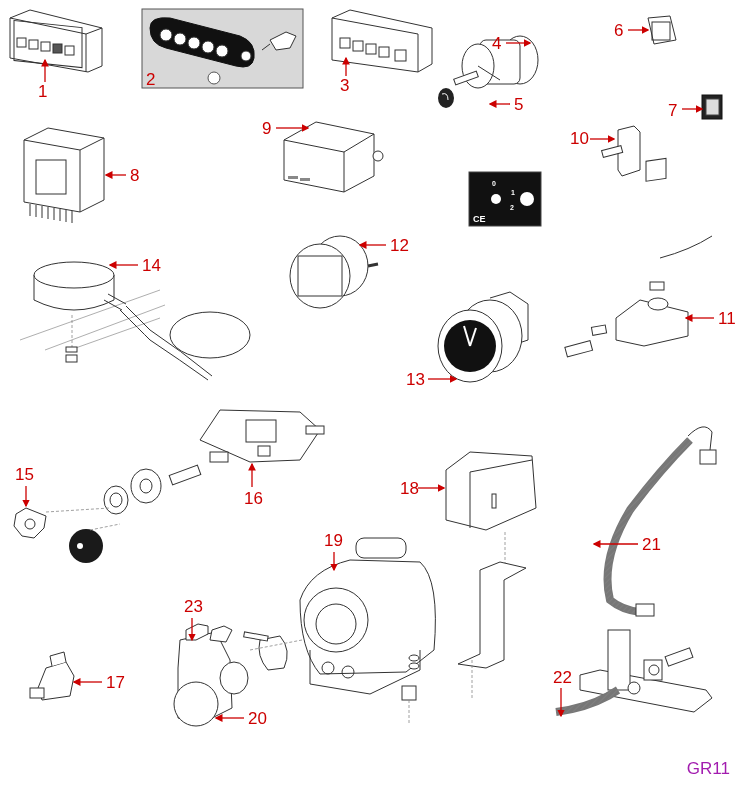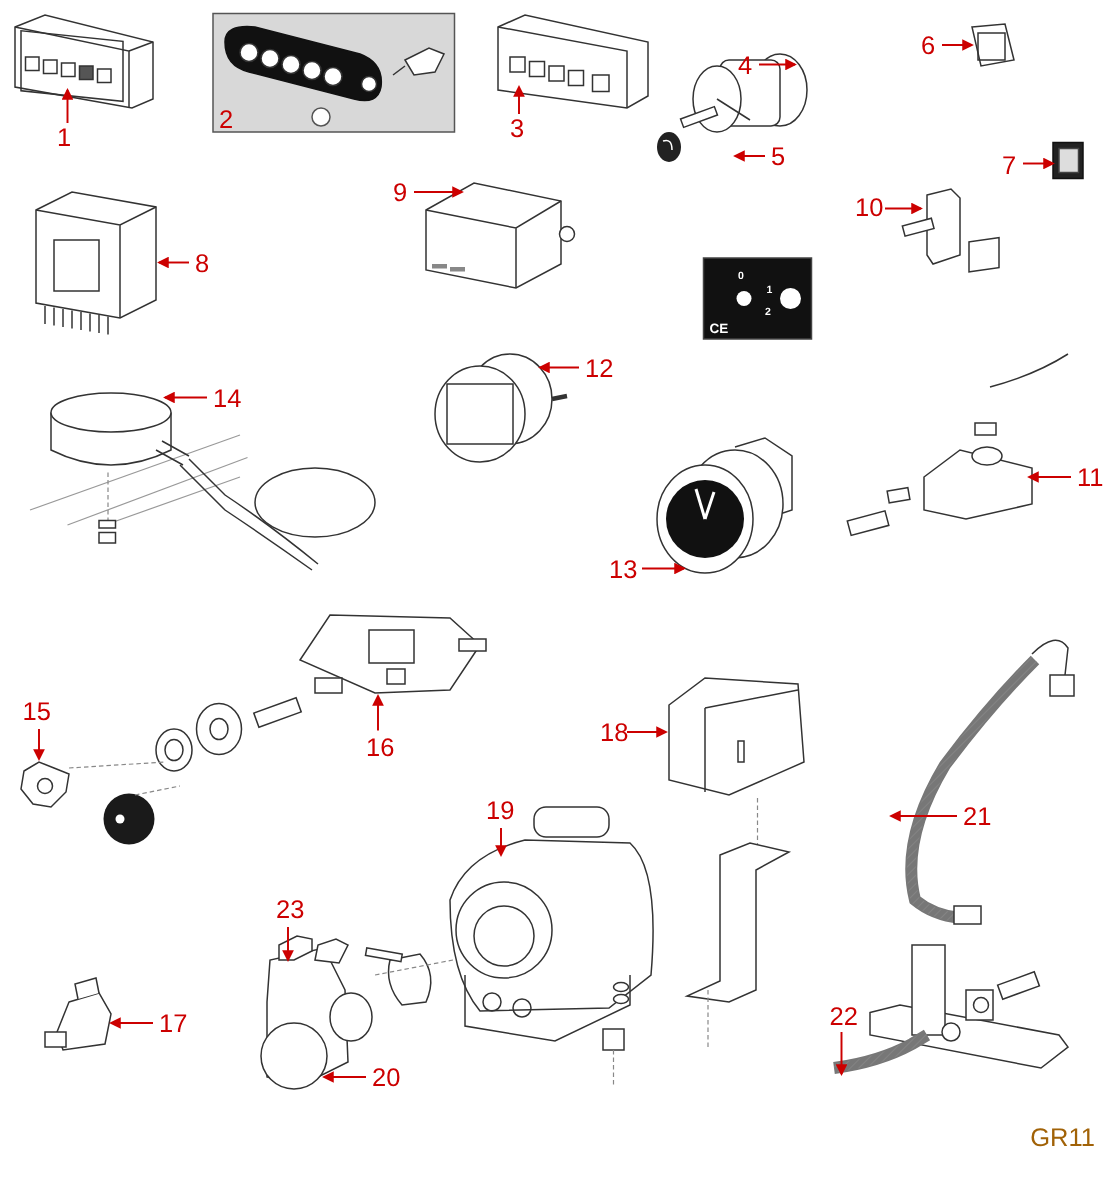--- a/index.html
+++ b/index.html
@@ -4,21 +4,21 @@
 <style>
   html, body { margin: 0; padding: 0; background: #ffffff; }
   body { width: 744px; height: 789px; position: relative; overflow: hidden; font-family: "Liberation Sans", sans-serif; }
   #diagram { position: absolute; left: 0; top: 0; width: 744px; height: 789px; }
   .lbl { font-family: "Liberation Sans", sans-serif; font-size: 17px; }
   .part { fill: none; stroke: #333; stroke-width: 1; }
   .partf { fill: #fff; stroke: #333; stroke-width: 1; }
   .thin { fill: none; stroke: #999; stroke-width: 0.8; }
   .dash { fill: none; stroke: #888; stroke-width: 0.8; stroke-dasharray: 3 2; }
   .leader { stroke-width: 1.3; }
-  #sheet-code { position: absolute; right: 14px; bottom: 20px; font-size: 17px; color: #a16207; }
+  #sheet-code { position: absolute; right: 14px; bottom: 10px; font-size: 17px; color: #a21caf; }
 </style>
 </head>
 <body>
 
 <svg id="diagram" viewBox="0 0 744 789" xmlns="http://www.w3.org/2000/svg">
   <defs>
     <marker id="ah" markerWidth="6" markerHeight="6" refX="5" refY="3" orient="auto">
       <path d="M0,0 L6,3 L0,6 z" fill="#cc0000"></path>
     </marker>
     <pattern id="braid" width="4" height="4" patternUnits="userSpaceOnUse" patternTransform="rotate(45)">

